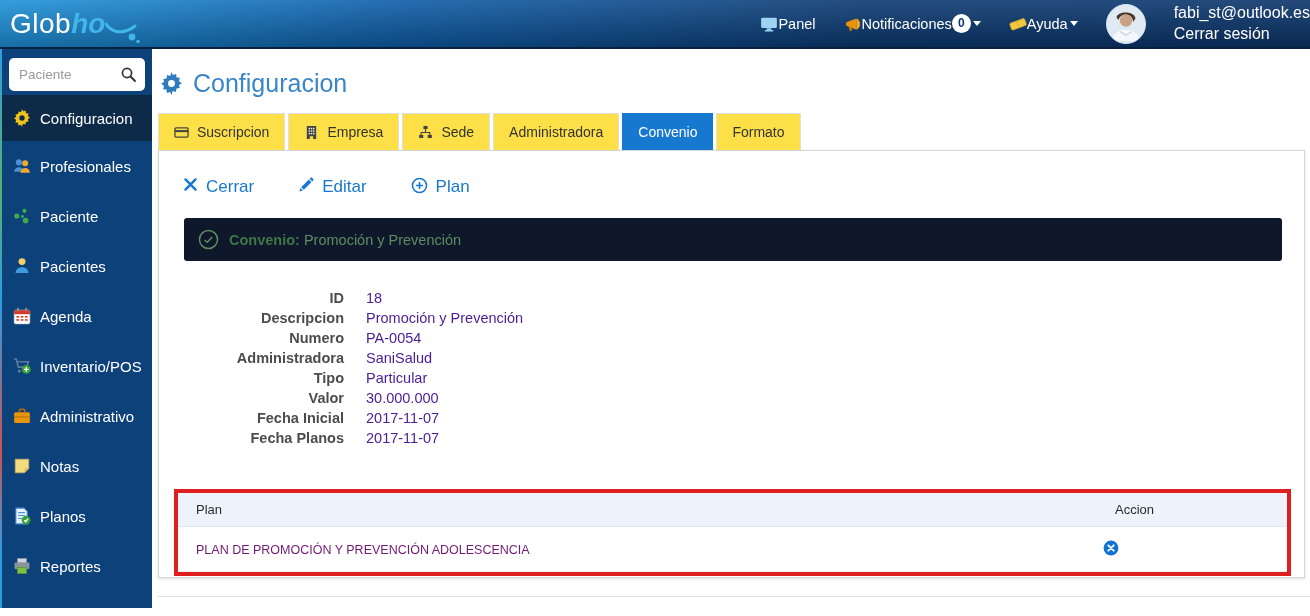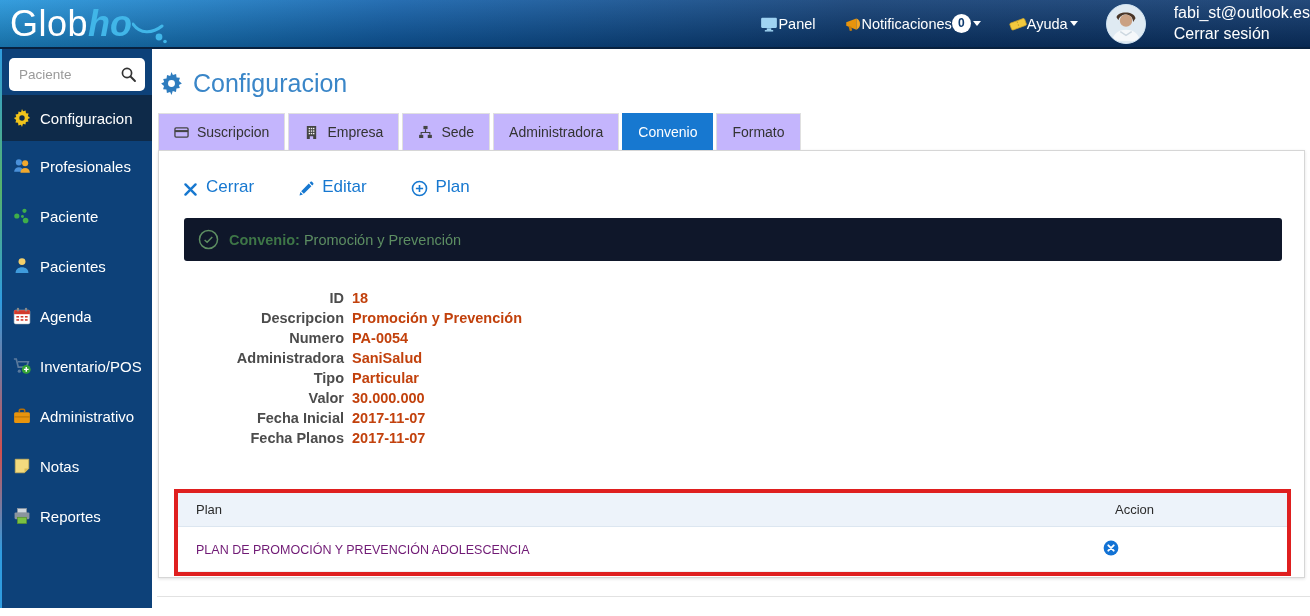--- a/index.html
+++ b/index.html
@@ -5,21 +5,21 @@
   * { margin:0; padding:0; box-sizing:border-box; }
   html,body { width:1310px; height:616px; overflow:hidden; background:#fff;
     font-family:"Liberation Sans", sans-serif; }
 
   
   .topbar { position:absolute; left:0; top:0; width:1310px; height:49px;
     display:flex; align-items:center; padding-left:10px; overflow:hidden;
     background-image:linear-gradient(to bottom, rgba(255,255,255,.10), rgba(0,0,0,.24)),
       linear-gradient(100deg,#1f93da 0%, #0f5ea9 30%, #0c3a72 65%, #0b356b 100%);
     border-bottom:2px solid #08213f; }
-  .logo { display:flex; align-items:flex-start; font-size:36px; line-height:40px; cursor:pointer; }
+  .logo { display:flex; align-items:flex-start; font-size:28px; line-height:40px; cursor:pointer; }
   .logo .l1 { color:#ffffff; letter-spacing:.5px; }
   .logo .l2 { color:#41b6e8; font-style:italic; font-weight:bold; }
   .logo svg { margin-top:18px; }
   .topnav { margin-left:auto; display:flex; align-items:center; gap:28px;
     color:#fff; font-size:14.5px; white-space:nowrap; }
   .tn-item { display:flex; align-items:center; gap:0; cursor:pointer; }
   .badge { display:inline-block; width:19px; height:19px; border-radius:50%;
     background:#fff; color:#0d3a6e; font-size:12px; font-weight:bold;
     text-align:center; line-height:19px; }
   .caret { width:0; height:0; border-left:4px solid transparent;
@@ -47,39 +47,39 @@
   .side-item.active { background:#0e2a49; height:46px; }
   .sicon { width:18px; height:18px; flex:0 0 18px; }
 
   
   .main { position:absolute; left:152px; top:49px; width:1158px; height:567px;
     background:#fff; }
   .page-title { display:flex; align-items:center; gap:10px; margin:20px 0 15px 8px;
     color:#3a86c8; font-size:25px; font-weight:400; }
   .tabs { display:flex; margin-left:6px; }
   .tab { display:flex; align-items:center; gap:8px; height:37px; padding:0 15px;
-    margin-right:3px; background:#c4b5fd; border:1px solid #e0e0e0; border-bottom:none;
+    margin-right:3px; background:#fde047; border:1px solid #e0e0e0; border-bottom:none;
     font-size:14px; color:#333; cursor:pointer; }
   .tab.active { background:#1778d0; border-color:#1778d0; color:#fff; }
 
   .panel { margin:0 5px 0 6px; height:428px; background:#fff;
     border:1px solid #d6d6d6; box-shadow:0 1px 3px rgba(0,0,0,.12); }
   .actions { display:flex; gap:44px; padding:26px 0 0 24px; }
-  .action { display:flex; align-items:flex-end; gap:8px; color:#1778d0;
+  .action { display:flex; align-items:flex-start; gap:8px; color:#1778d0;
     font-size:17px; cursor:pointer; }
 
   .alert { margin:21px 22px 0 25px; background:#0f172a; border-radius:3px;
     padding:11px 14px; display:flex; align-items:center; gap:10px;
     color:#5d8e62; font-size:14.5px; }
   .alert .at { font-weight:bold; color:#3e7647; }
 
   .details { margin-top:27px; font-size:14.5px; }
   .drow { display:flex; line-height:20px; }
   .dlabel { width:185px; text-align:right; font-weight:bold; color:#4c4c4c; }
-  .dvalue { margin-left:8px; color:#c2410c;font-weight:bold; }
+  .dvalue { margin-left:22px; color:#4c1d95; }
 
   .red-box { margin:41px 13px 0 15px; border:4px solid #df1f1f; background:#fff; }
   .thead { display:flex; background:#edf3fa; border-bottom:1px solid #dce6f0;
     padding:9px 0 9px 18px; font-size:13px; color:#2b2b2b; }
   .trow { display:flex; align-items:center; padding:13px 12px 12px 18px;
     font-size:12.5px; color:#701a75; border-bottom:1px solid #f0f0f0; }
   .c1 { flex:1; } .c2 { width:172px; }
   .del-btn { background:none; border:none; cursor:pointer; padding:0; line-height:0; }
 
   .footer-line { margin:18px 0 0 5px; border-top:1px solid #e2e2e2; height:1px; }
@@ -236,20 +236,29 @@
     </div>
 
     <div class="side-item">
       <svg class="sicon" viewBox="0 0 16 16">
         <path d="M2 2h12v8.2L10.2 14H2z" fill="#f2da7e" stroke="#cdb25a" stroke-width=".7"></path>
         <path d="M14 10.2L10.2 14v-3.8z" fill="#d9bb55"></path>
       </svg>
       <span>Notas</span>
     </div>
 
+    <div class="side-item">
+      <svg class="sicon" viewBox="0 0 16 16">
+        <path d="M2.6 1h7.2l2.8 2.8V15H2.6z" fill="#eaf2fb" stroke="#4a90d9" stroke-width=".9"></path>
+        <path d="M4.6 5h6M4.6 7.6h6M4.6 10.2h3.6" stroke="#4a90d9" stroke-width="1"></path>
+        <circle cx="11.6" cy="11.6" r="3.9" fill="#35a435"></circle>
+        <path d="M9.9 11.7l1.3 1.3 2.2-2.5" stroke="#fff" stroke-width="1.3" fill="none"></path>
+      </svg>
+      <span>Planos</span>
+    </div>
 
     <div class="side-item">
       <svg class="sicon" viewBox="0 0 16 16">
         <rect x="4" y="1.4" width="8" height="4" fill="#cfd6dd" stroke="#8a949e" stroke-width=".7"></rect>
         <rect x="1.4" y="4.8" width="13.2" height="6" rx="1" fill="#8a949e"></rect>
         <rect x="4" y="9.2" width="8" height="5.4" fill="#7ac143" stroke="#5a9431" stroke-width=".7"></rect>
       </svg>
       <span>Reportes</span>
     </div>
   </nav>

